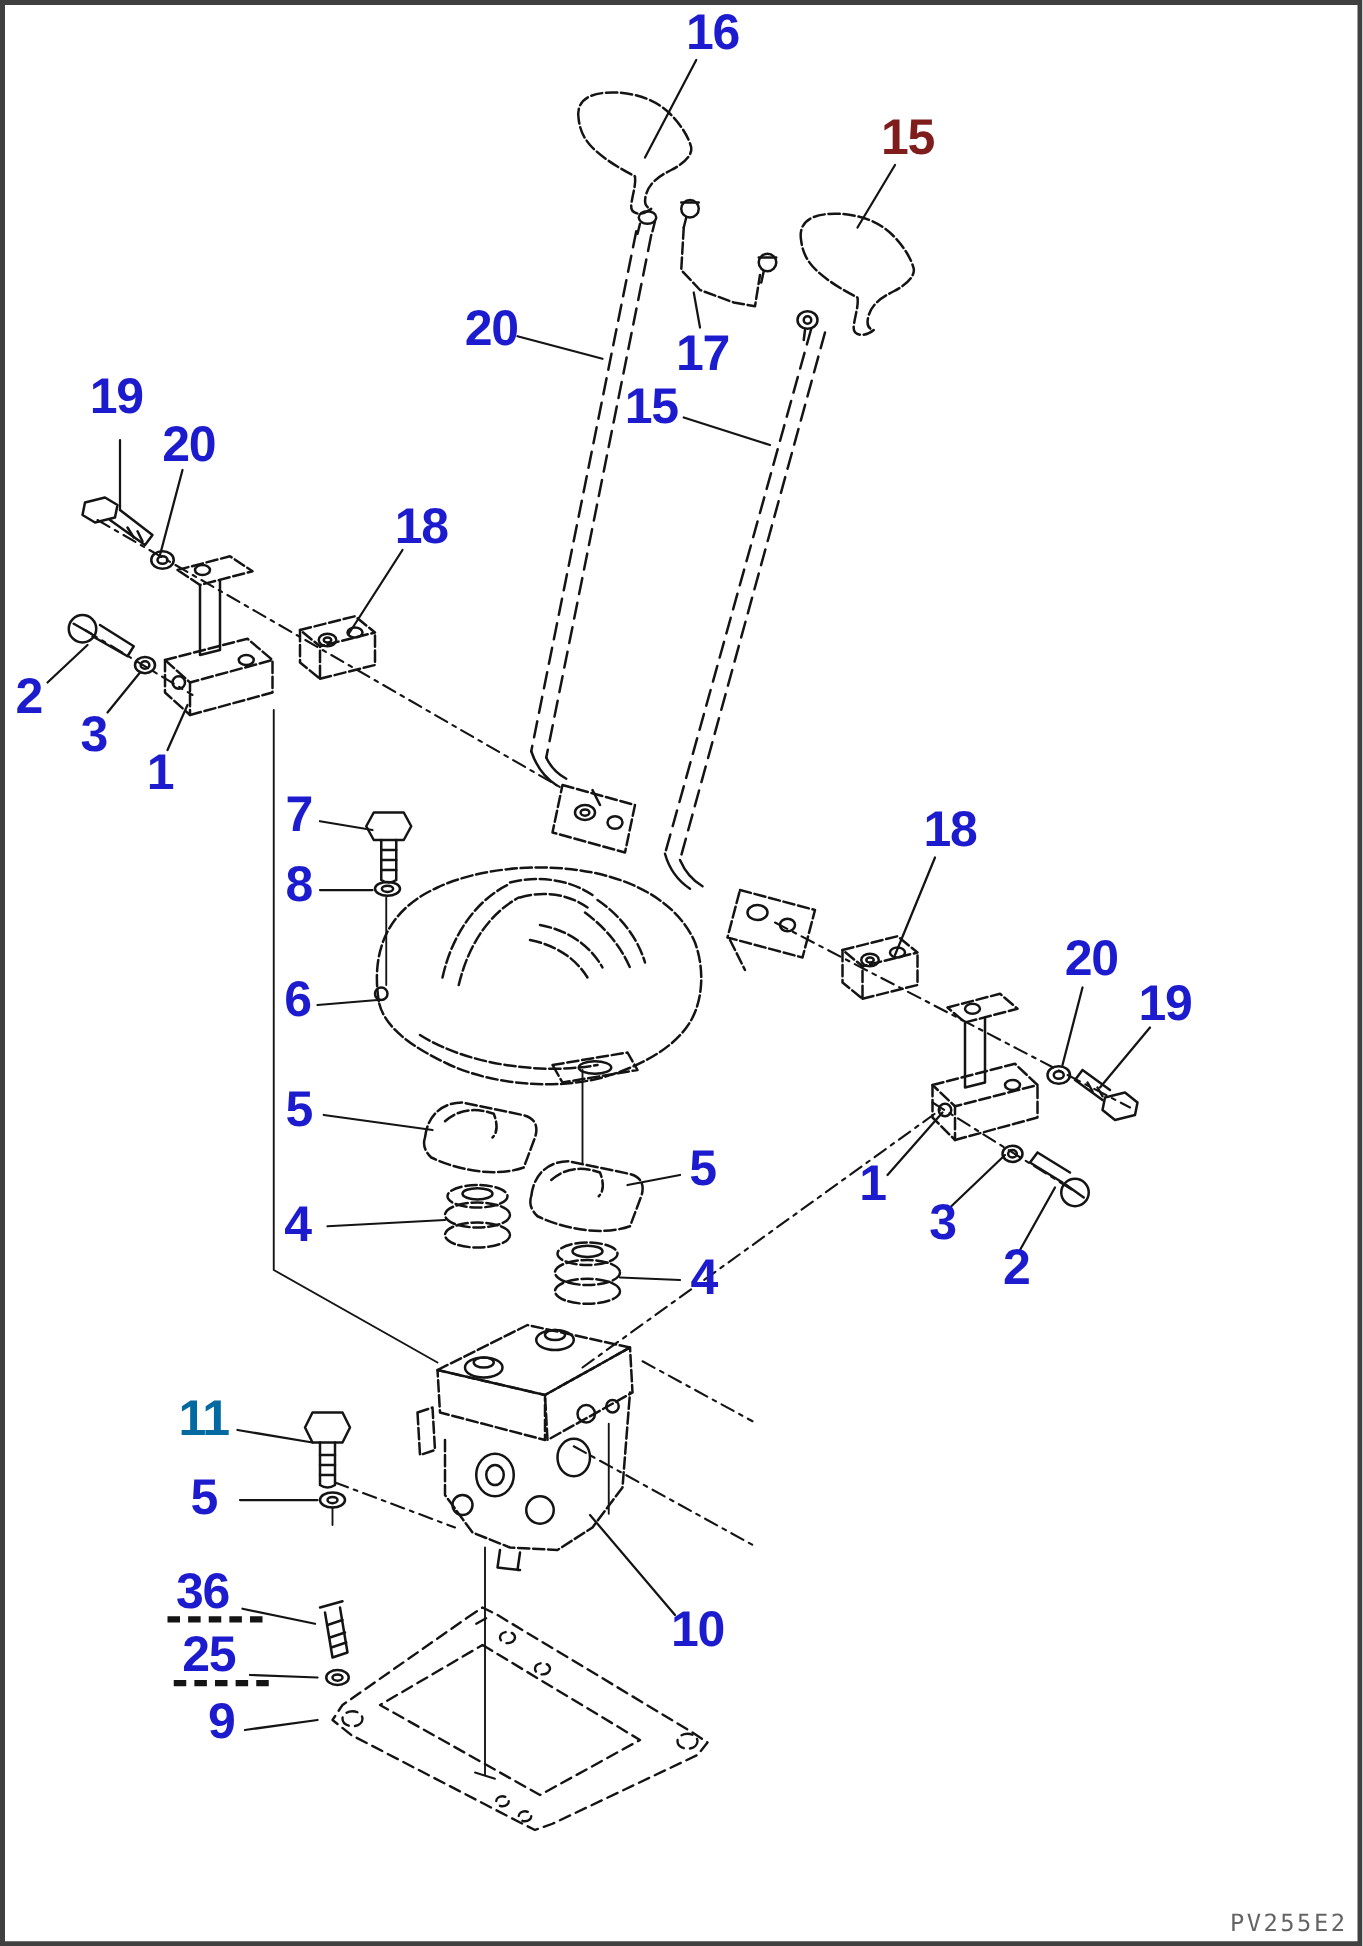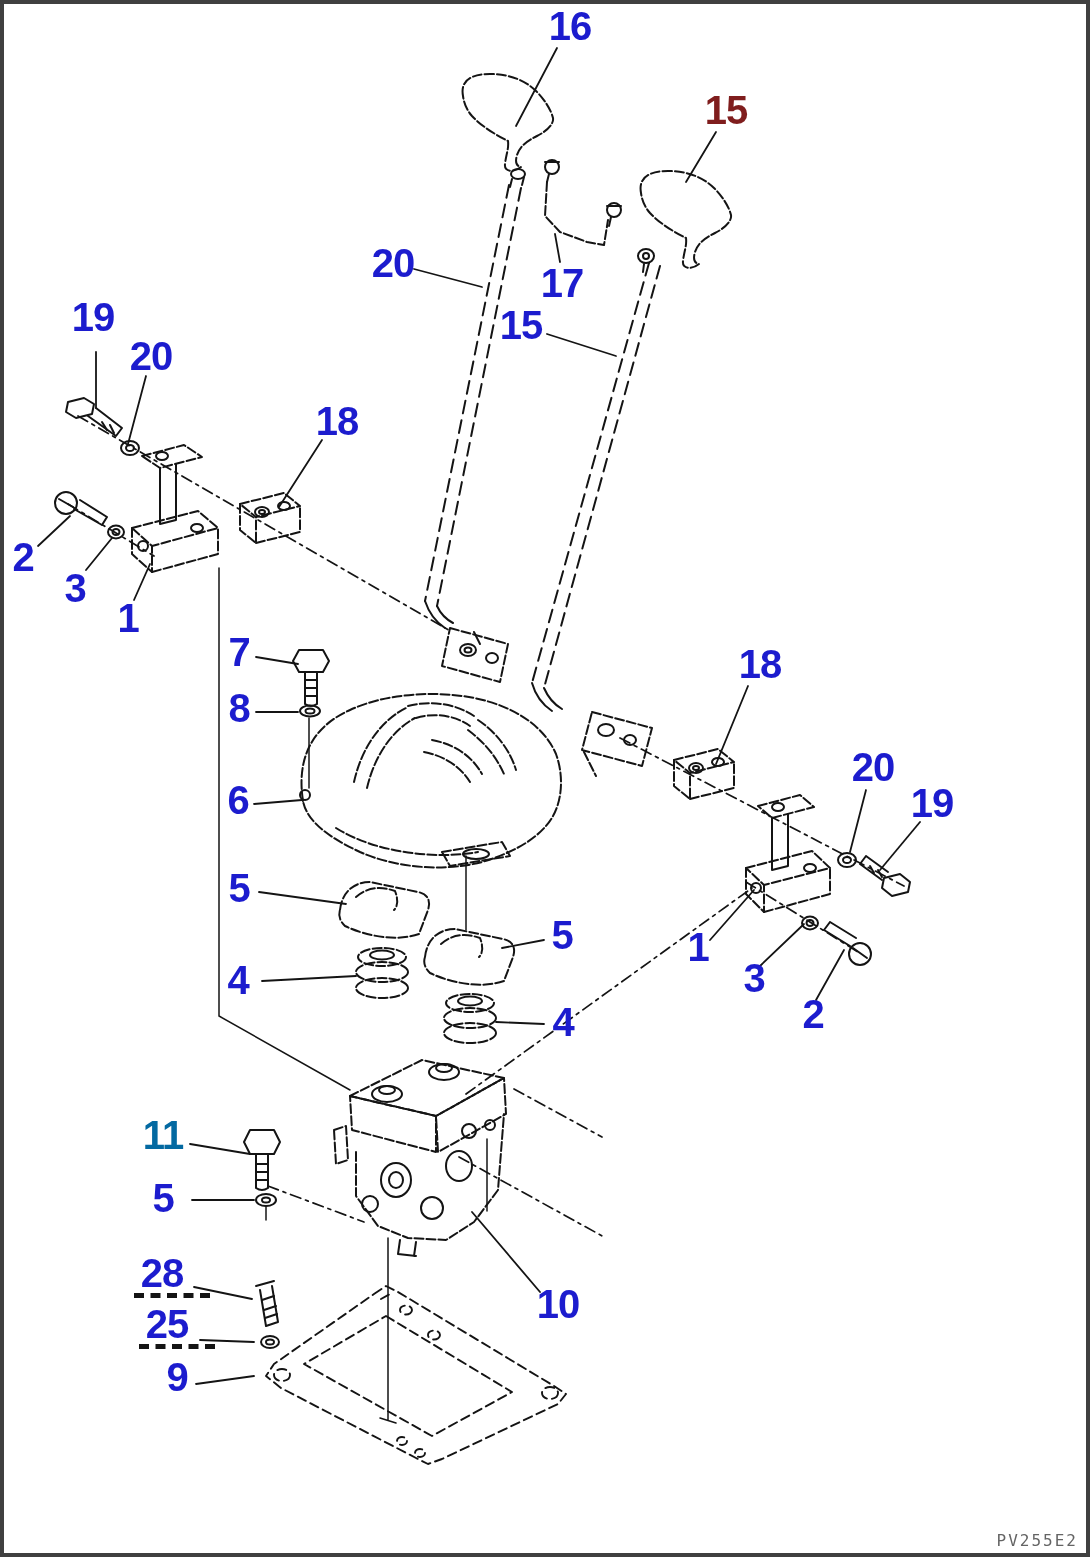--- a/index.html
+++ b/index.html
@@ -22,21 +22,21 @@
     position:absolute;transform:translate(-50%,-50%);
     font-weight:700;font-size:40px;line-height:1;letter-spacing:-1px;
     white-space:nowrap;user-select:none;
   }
   .plabel-underline{
     position:absolute;width:76px;height:0;border-top:5px dashed #141414;
     transform:translate(-50%,0);
   }
   .stamp{
     position:absolute;right:8px;bottom:3px;
-    font-family:"DejaVu Sans Mono",monospace;font-size:16px;color:#4a4a4a;
+    font-family:"DejaVu Sans Mono",monospace;font-size:19px;color:#4a4a4a;
     letter-spacing:2px;opacity:.85;user-select:none;
   }
 </style>
 </head>
 <body>
 
 <div class="canvas">
 
   <svg class="art" width="1090" height="1557" viewBox="0 0 1090 1557">
 
@@ -320,21 +320,21 @@
       <div class="plabel" style="left: 559px; top: 1018px; color: rgb(28, 28, 206);">4</div>
       <div class="plabel" style="left: 756px; top: 660px; color: rgb(28, 28, 206);">18</div>
       <div class="plabel" style="left: 869px; top: 763px; color: rgb(28, 28, 206);">20</div>
       <div class="plabel" style="left: 928px; top: 799px; color: rgb(28, 28, 206);">19</div>
       <div class="plabel" style="left: 694px; top: 943px; color: rgb(28, 28, 206);">1</div>
       <div class="plabel" style="left: 750px; top: 974px; color: rgb(28, 28, 206);">3</div>
       <div class="plabel" style="left: 809px; top: 1010px; color: rgb(28, 28, 206);">2</div>
       <div class="plabel" style="left: 159px; top: 1131px; color: #0369a1;">11</div>
       <div class="plabel" style="left: 159px; top: 1194px; color: rgb(28, 28, 206);">5</div>
       <div class="plabel" style="left: 554px; top: 1300px; color: rgb(28, 28, 206);">10</div>
-      <div class="plabel" style="left: 158px; top: 1269px; color: rgb(28, 28, 206);">28</div>
+      <div class="plabel" style="left: 158px; top: 1269px; color: rgb(28, 28, 206);">36</div>
       <div class="plabel-underline" style="left: 168px; top: 1289px;"></div>
       <div class="plabel" style="left: 163px; top: 1320px; color: rgb(28, 28, 206);">25</div>
       <div class="plabel-underline" style="left: 173px; top: 1340px;"></div>
       <div class="plabel" style="left: 173px; top: 1373px; color: rgb(28, 28, 206);">9</div>
     </div>
 
   <div class="stamp">PV255E2</div>
 </div>
 
 </body></html>

